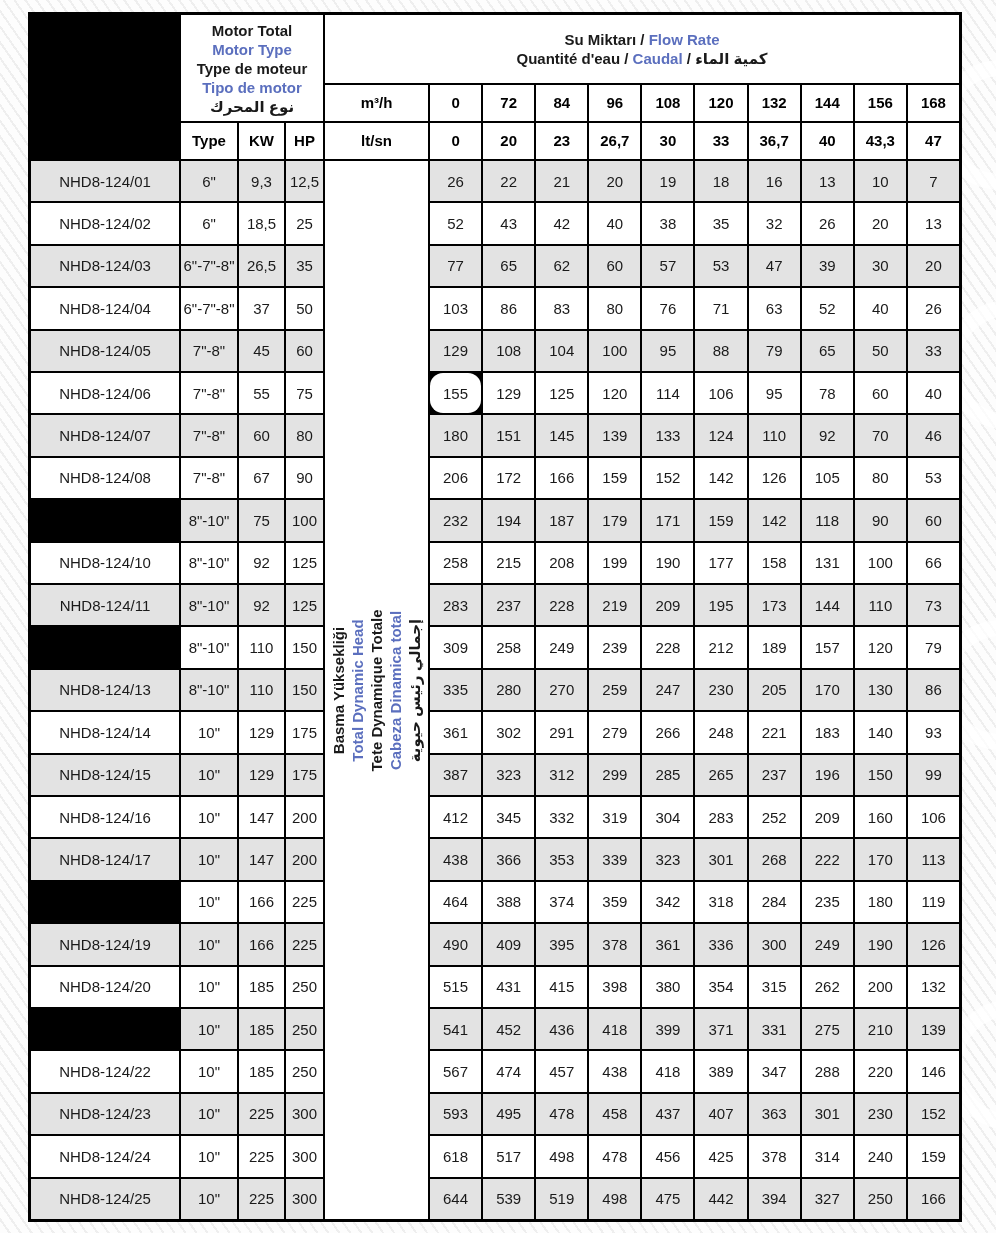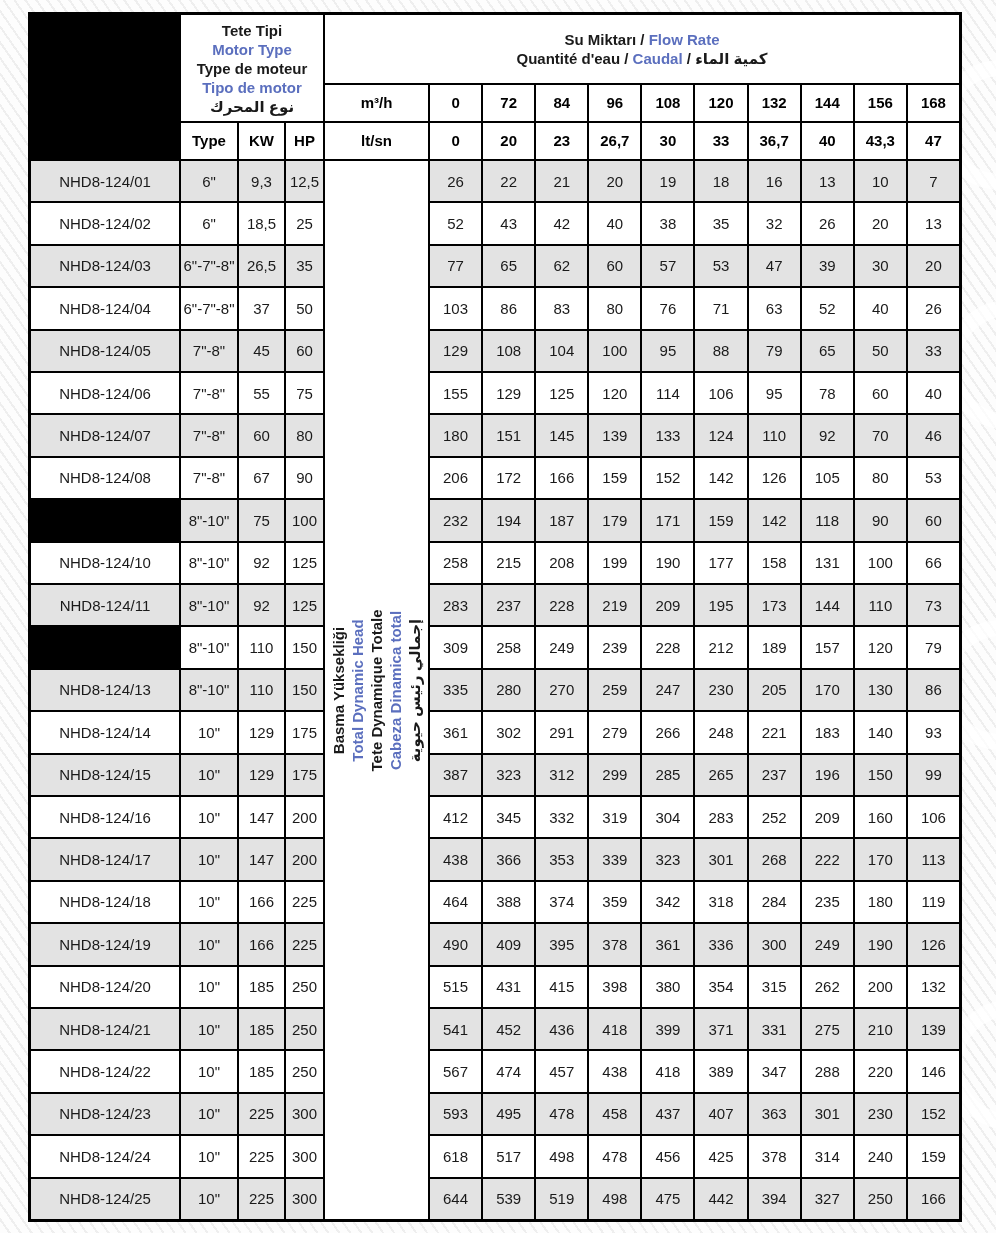--- a/index.html
+++ b/index.html
@@ -69,21 +69,21 @@
 <div class="bg-stripes"></div>
 <div class="wm-circle wm1"></div>
 <div class="wm-circle wm2"></div>
 <div class="wm-circle wm3"></div>
 <div class="wm-circle wm4"></div>
 
 <div class="tbl">
 
 
   <div class="c stack motor-h">
-    <span>Tete Tipi</span>
+    <span>Motor Total</span>
     <span class="blue">Motor Type</span>
     <span>Type de moteur</span>
     <span class="blue">Tipo de motor</span>
     <span>نوع المحرك</span>
   </div>
 
   <div class="c stack su-h">
     <span>
       <span>Su Miktarı /</span>
       <span class="blue">Flow Rate</span>
@@ -199,21 +199,21 @@
     <div class="c shade" style="grid-area: 8 / 10;">95</div>
     <div class="c shade" style="grid-area: 8 / 11;">88</div>
     <div class="c shade" style="grid-area: 8 / 12;">79</div>
     <div class="c shade" style="grid-area: 8 / 13;">65</div>
     <div class="c shade" style="grid-area: 8 / 14;">50</div>
     <div class="c shade" style="grid-area: 8 / 15;">33</div>
     <div class="c" style="grid-area: 9 / 1;">NHD8-124/06</div>
     <div class="c" style="grid-area: 9 / 2;">7"-8"</div>
     <div class="c" style="grid-area: 9 / 3;">55</div>
     <div class="c" style="grid-area: 9 / 4;">75</div>
-    <div class="c" style="grid-area: 9 / 6;">155</div>
+    <div class="c" style="grid-area: 9 / 6; border-radius: 13px;">155</div>
     <div class="c" style="grid-area: 9 / 7;">129</div>
     <div class="c" style="grid-area: 9 / 8;">125</div>
     <div class="c" style="grid-area: 9 / 9;">120</div>
     <div class="c" style="grid-area: 9 / 10;">114</div>
     <div class="c" style="grid-area: 9 / 11;">106</div>
     <div class="c" style="grid-area: 9 / 12;">95</div>
     <div class="c" style="grid-area: 9 / 13;">78</div>
     <div class="c" style="grid-area: 9 / 14;">60</div>
     <div class="c" style="grid-area: 9 / 15;">40</div>
     <div class="c shade" style="grid-area: 10 / 1;">NHD8-124/07</div>
@@ -361,21 +361,20 @@
     <div class="c shade" style="grid-area: 20 / 6;">438</div>
     <div class="c shade" style="grid-area: 20 / 7;">366</div>
     <div class="c shade" style="grid-area: 20 / 8;">353</div>
     <div class="c shade" style="grid-area: 20 / 9;">339</div>
     <div class="c shade" style="grid-area: 20 / 10;">323</div>
     <div class="c shade" style="grid-area: 20 / 11;">301</div>
     <div class="c shade" style="grid-area: 20 / 12;">268</div>
     <div class="c shade" style="grid-area: 20 / 13;">222</div>
     <div class="c shade" style="grid-area: 20 / 14;">170</div>
     <div class="c shade" style="grid-area: 20 / 15;">113</div>
-    <div class="c" style="grid-area: 21 / 1;">NHD8-124/18</div>
     <div class="c" style="grid-area: 21 / 2;">10"</div>
     <div class="c" style="grid-area: 21 / 3;">166</div>
     <div class="c" style="grid-area: 21 / 4;">225</div>
     <div class="c" style="grid-area: 21 / 6;">464</div>
     <div class="c" style="grid-area: 21 / 7;">388</div>
     <div class="c" style="grid-area: 21 / 8;">374</div>
     <div class="c" style="grid-area: 21 / 9;">359</div>
     <div class="c" style="grid-area: 21 / 10;">342</div>
     <div class="c" style="grid-area: 21 / 11;">318</div>
     <div class="c" style="grid-area: 21 / 12;">284</div>
@@ -403,21 +402,20 @@
     <div class="c" style="grid-area: 23 / 6;">515</div>
     <div class="c" style="grid-area: 23 / 7;">431</div>
     <div class="c" style="grid-area: 23 / 8;">415</div>
     <div class="c" style="grid-area: 23 / 9;">398</div>
     <div class="c" style="grid-area: 23 / 10;">380</div>
     <div class="c" style="grid-area: 23 / 11;">354</div>
     <div class="c" style="grid-area: 23 / 12;">315</div>
     <div class="c" style="grid-area: 23 / 13;">262</div>
     <div class="c" style="grid-area: 23 / 14;">200</div>
     <div class="c" style="grid-area: 23 / 15;">132</div>
-    <div class="c shade" style="grid-area: 24 / 1;">NHD8-124/21</div>
     <div class="c shade" style="grid-area: 24 / 2;">10"</div>
     <div class="c shade" style="grid-area: 24 / 3;">185</div>
     <div class="c shade" style="grid-area: 24 / 4;">250</div>
     <div class="c shade" style="grid-area: 24 / 6;">541</div>
     <div class="c shade" style="grid-area: 24 / 7;">452</div>
     <div class="c shade" style="grid-area: 24 / 8;">436</div>
     <div class="c shade" style="grid-area: 24 / 9;">418</div>
     <div class="c shade" style="grid-area: 24 / 10;">399</div>
     <div class="c shade" style="grid-area: 24 / 11;">371</div>
     <div class="c shade" style="grid-area: 24 / 12;">331</div>

